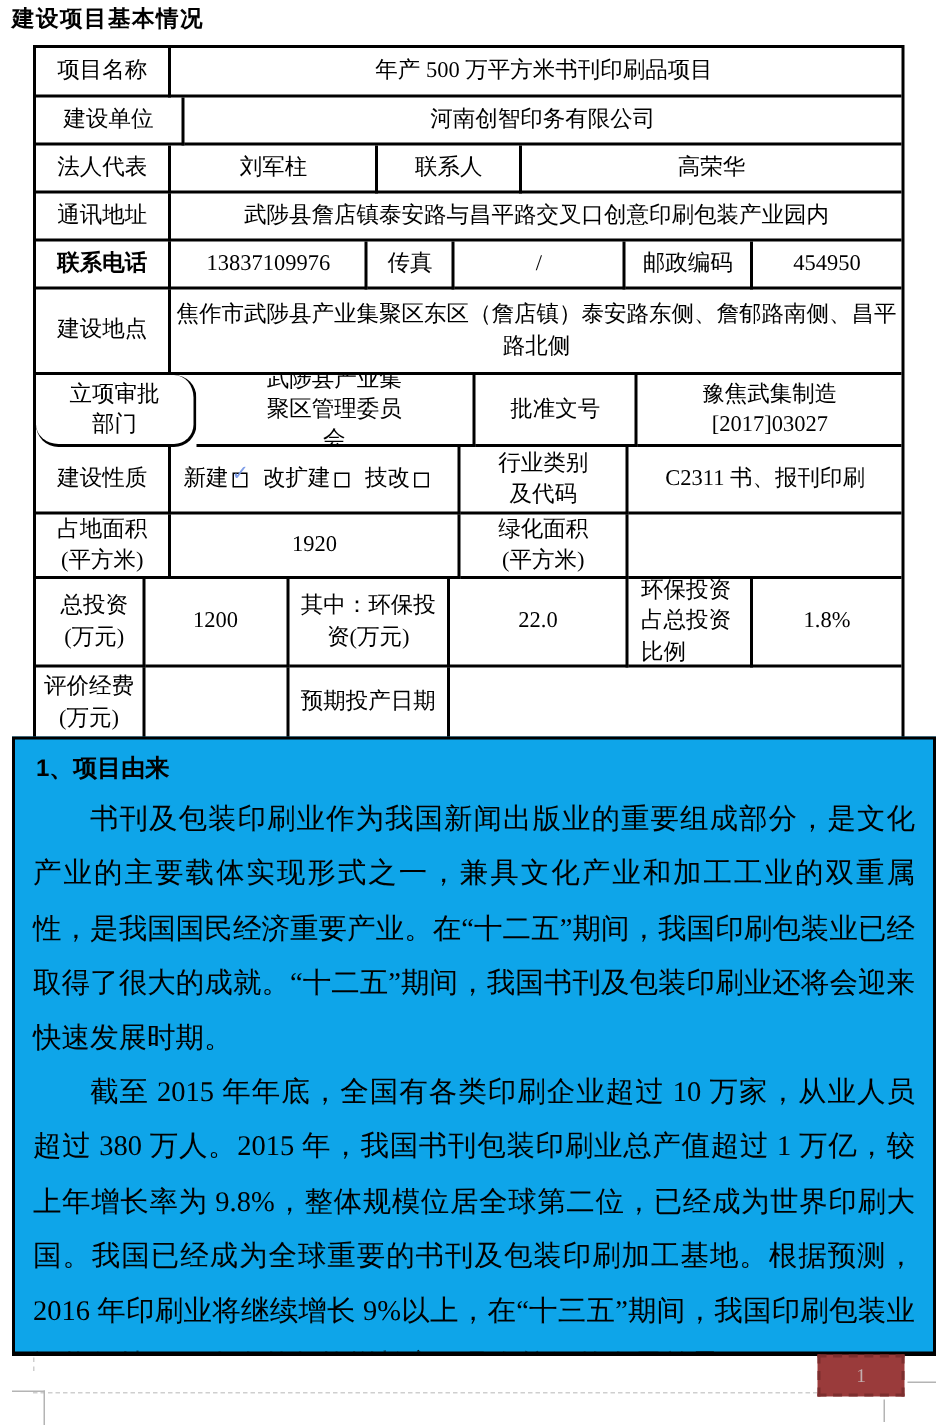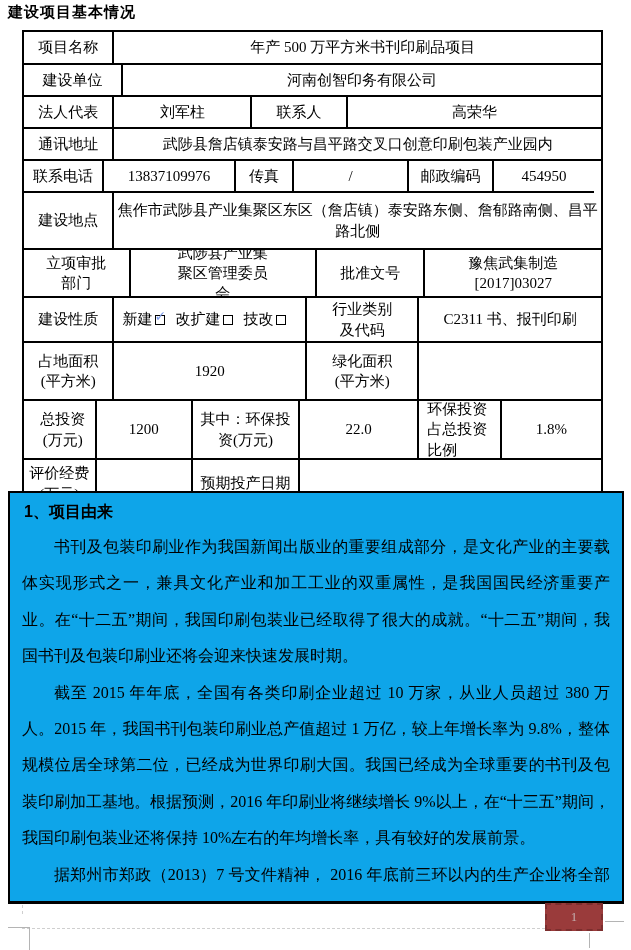--- a/index.html
+++ b/index.html
@@ -28,21 +28,21 @@
          border:1px solid #000; margin-left:1px; }
   .cbx .mark { position:absolute; left:-2px; top:-9px; color:#7d9ce8; font-size:14px;
                font-family:"DejaVu Sans", sans-serif; }
 
   
   .content-box { position:absolute; left:8px; top:491px; width:616px; height:413px;
                  border:2px solid #000; border-bottom:3px solid #000;
                  padding:7px 12px 0 12px; overflow:hidden; background:#0ea5e9; }
   .section-title { font-family:"Liberation Sans", sans-serif; font-weight:bold;
                    font-size:16px; margin:2px 0 6px 2px; }
-  .para { font-size:16px; line-height:36.4px; text-align:justify; text-indent:2em; }
+  .para { font-size:19px; line-height:36.4px; text-align:justify; text-indent:2em; }
 
   
   .footer-dash { position:absolute; left:22px; top:928px; width:523px; height:0;
                  border-top:1px dashed #cfcfcf; }
   .small-vdash { position:absolute; left:22px; top:905px; height:9px; width:0;
                  border-left:1px dashed #cfcfcf; }
   .mark-left-h { position:absolute; left:8px; top:927px; width:22px; height:1px; background:#b4b4b4; }
   .mark-left-v { position:absolute; left:29px; top:927px; width:1px; height:23px; background:#b4b4b4; }
   .page-num-box { position:absolute; left:545px; top:903px; width:58px; height:28px;
                   background:#9a3b3b; border:2px dashed #7c2e2e; color:#c3aeae;
@@ -75,35 +75,35 @@
       <div class="cell" style="width:96px;">联系人</div>
       <div class="cell" style="width:255px;">高荣华</div>
     </div>
 
     <div class="trow" style="height:32px;">
       <div class="cell" style="width:91px;">通讯地址</div>
       <div class="cell" style="width:490px;">武陟县詹店镇泰安路与昌平路交叉口创意印刷包装产业园内</div>
     </div>
 
     <div class="trow" style="height:32px;">
-      <div class="cell" style="width:80px;">联系电话</div>
+      <div class="cell" style="width:91px;font-weight:bold;">联系电话</div>
       <div class="cell" style="width:132px;">13837109976</div>
       <div class="cell" style="width:58px;">传真</div>
       <div class="cell" style="width:115px;">/</div>
       <div class="cell" style="width:85px;">邮政编码</div>
       <div class="cell" style="width:100px;">454950</div>
     </div>
 
     <div class="trow" style="height:57px;">
       <div class="cell" style="width:91px;">建设地点</div>
       <div class="cell" style="width:490px;">焦作市武陟县产业集聚区东区（詹店镇）泰安路东侧、詹郁路南侧、昌平路北侧</div>
     </div>
 
     <div class="trow" style="height:48px;">
-      <div class="cell" style="width:111px;">
+      <div class="cell" style="width:111px;border-radius:15px;">
           <span class="wrap4">立项审批部门</span>
         </div>
       <div class="cell" style="width:194px;">
           <span class="wrap6">武陟县产业集聚区管理委员会</span>
         </div>
       <div class="cell" style="width:113px;">批准文号</div>
       <div class="cell" style="width:183px;">
           <span class="wrap6">豫焦武集制造[2017]03027</span>
         </div>
     </div>
@@ -129,21 +129,21 @@
               <span class="mark"></span>
             </span>
         </span>
       </div>
       <div class="cell" style="width:113px;">
           <span class="wrap4">行业类别及代码</span>
         </div>
       <div class="cell" style="width:183px;">C2311 书、报刊印刷</div>
     </div>
 
-    <div class="trow" style="height:58px;">
+    <div class="trow" style="height:43px;">
       <div class="cell" style="width:91px;">
           <span class="wrap45">占地面积(平方米)</span>
         </div>
       <div class="cell" style="width:194px;">1920</div>
       <div class="cell" style="width:113px;">
           <span class="wrap45">绿化面积(平方米)</span>
         </div>
       <div class="cell" style="width:183px;"></div>
     </div>
 

